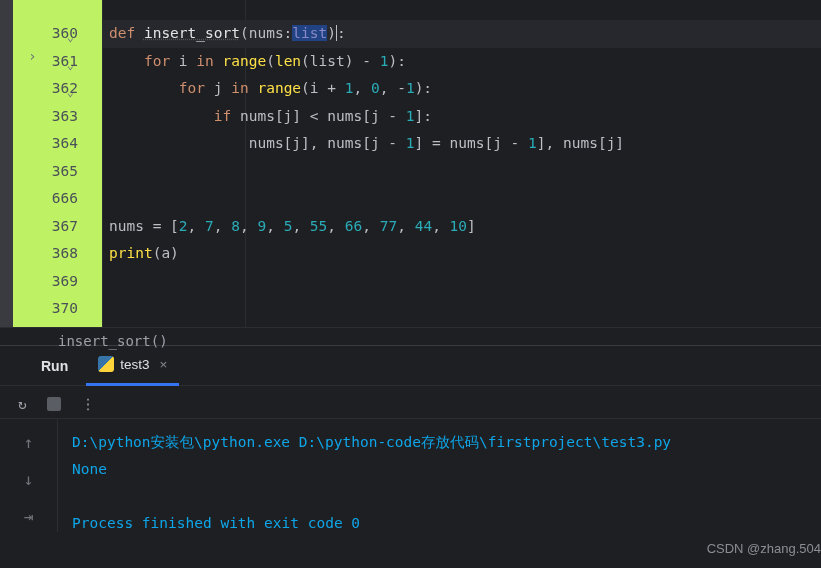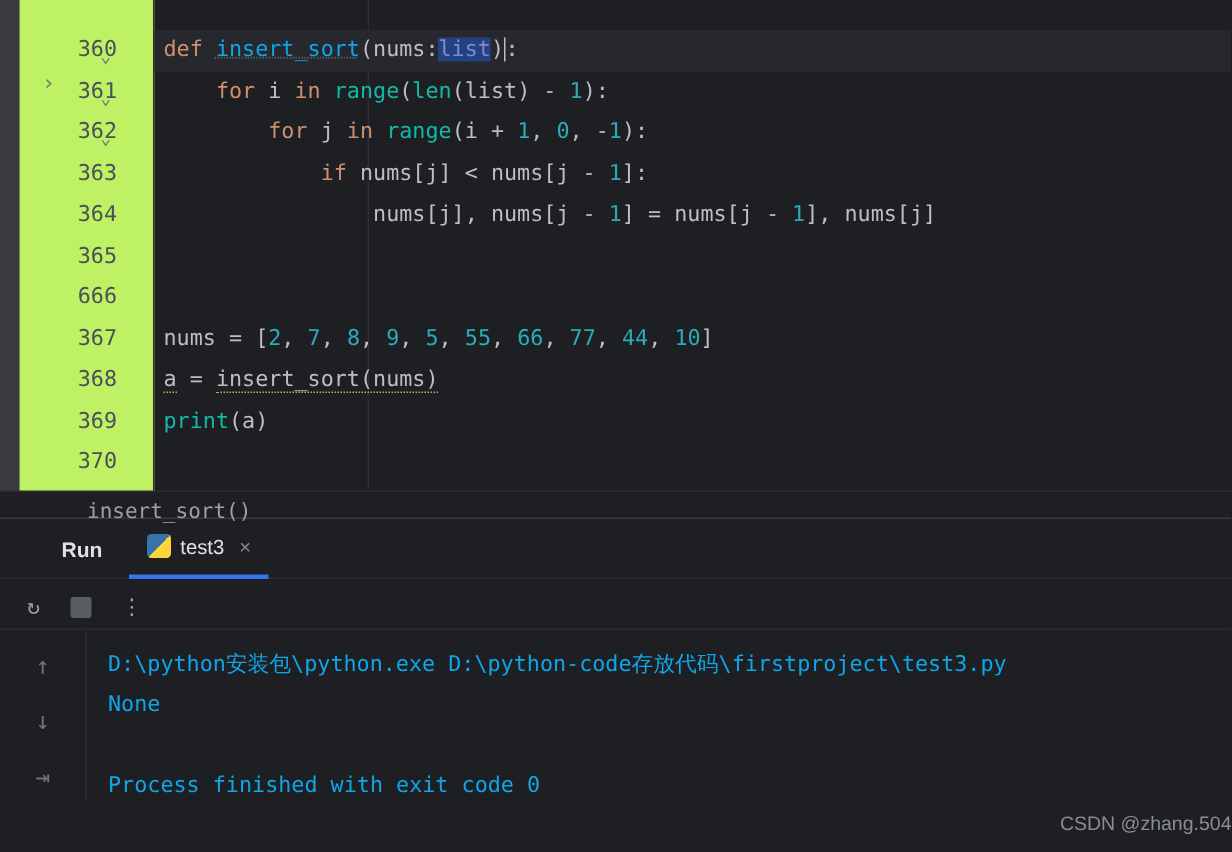--- a/index.html
+++ b/index.html
@@ -77,22 +77,22 @@
     padding-left: 6px;
   }
   .bulb {
     display:inline-block; width:14px; height:14px;
     background: radial-gradient(circle at 50% 40%, #f2c744 55%, transparent 60%);
     border-radius: 50% 50% 20% 20%;
     vertical-align: middle;
     margin-right: 2px;
   }
   .kw { color: #cf8e6d; }
-  .fn { color: #0ea5e9; text-decoration: underline dotted #555; }
-  .builtin { color: #14b8a6; }
+  .fn { color: #e5e5e5; text-decoration: underline dotted #555; }
+  .builtin { color: #fde047; }
   .num { color: #2aacb8; }
   .strtype { color: #8888c6; }
   .paren { color: #bcbec4; }
   .sel { background: #214283; }
   .cursor-mark { border-right:1px solid #bcbec4; }
   .yellow-underline { border-bottom: 1px dotted #b3ae60; }
   .divider-v {
     position: absolute;
     left: 142px;
     top: 0; bottom:0;
@@ -221,21 +221,20 @@
 
     <div class="divider-v"></div>
   <div class="code-line highlight"><span class="kw">def </span><span class="fn">insert_sort</span><span class="paren">(</span><span class="">nums</span><span class="">:</span><span class="strtype sel">list</span><span class="paren cursor-mark">)</span><span class="">:</span></div>
       <div class="code-line">    <span class="kw">for </span><span class="">i </span><span class="kw">in </span><span class="builtin">range</span><span class="paren">(</span><span class="builtin">len</span><span class="">(list) - </span><span class="num">1</span><span class="">):</span></div>
       <div class="code-line">        <span class="kw">for </span><span class="">j </span><span class="kw">in </span><span class="builtin">range</span><span class="">(i + </span><span class="num">1</span><span class="">, </span><span class="num">0</span><span class="">, -</span><span class="num">1</span><span class="">):</span></div>
       <div class="code-line">            <span class="kw">if </span><span class="">nums[j] &lt; nums[j - </span><span class="num">1</span><span class="">]:</span></div>
       <div class="code-line">                <span class="">nums[j], nums[j - </span><span class="num">1</span><span class="">] = nums[j - </span><span class="num">1</span><span class="">], nums[j]</span></div>
       <div class="code-line"></div>
       <div class="code-line"></div>
       <div class="code-line"><span class="">nums = [</span><span class="num">2</span><span class="">, </span><span class="num">7</span><span class="">, </span><span class="num">8</span><span class="">, </span><span class="num">9</span><span class="">, </span><span class="num">5</span><span class="">, </span><span class="num">55</span><span class="">, </span><span class="num">66</span><span class="">, </span><span class="num">77</span><span class="">, </span><span class="num">44</span><span class="">, </span><span class="num">10</span><span class="">]</span></div>
-      <div class="code-line"><span class="yellow-underline">a</span><span class=""> = </span><span class="yellow-underline">insert_sort(nums)</span></div>
       <div class="code-line"><span class="builtin">print</span><span class="">(a)</span></div>
       <div class="code-line"></div>
     </div>
 </div>
 
 <div class="breadcrumb">insert_sort()</div>
 
 <div class="run-panel">
   <div class="run-tabs">
     <span class="run-label">Run</span>

